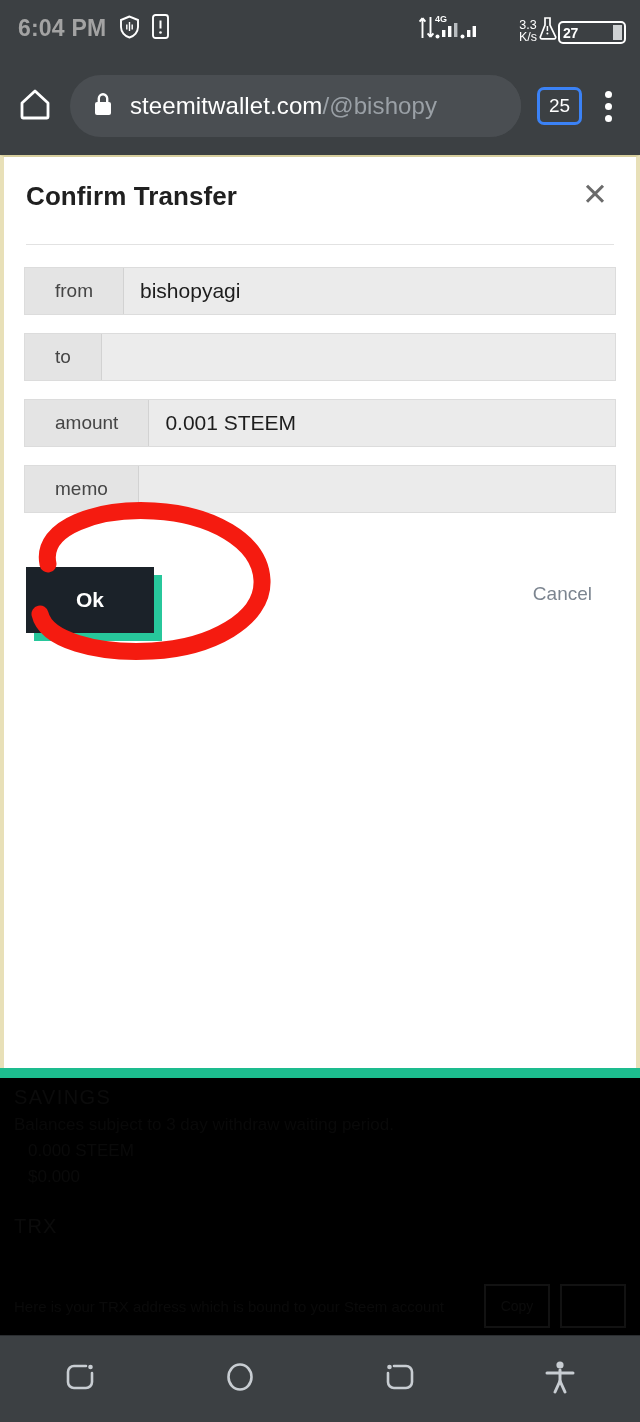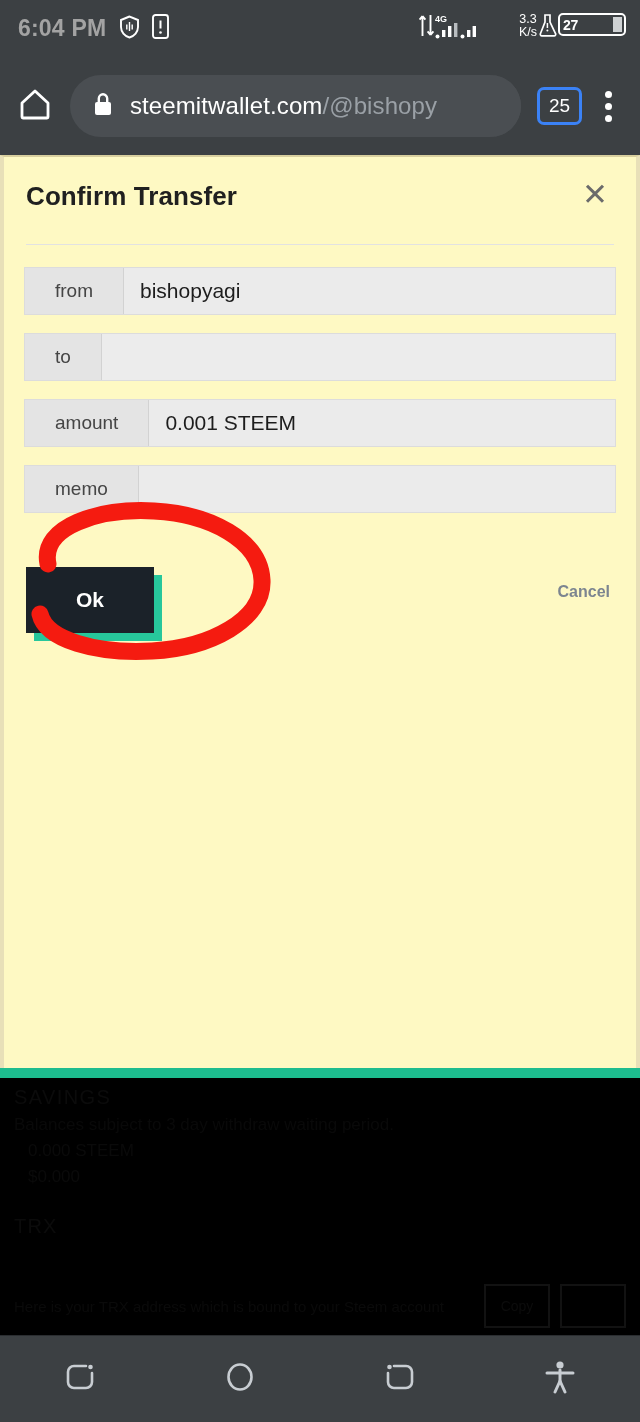--- a/index.html
+++ b/index.html
@@ -13,21 +13,21 @@
 
   
   .statusbar{
     position:absolute; left:0; top:0; width:640px; height:57px;
     background:#3c4043; display:flex; align-items:center;
     padding:0 14px 0 18px;
   }
   .sb-clock{ color:#a3a3a3; font-size:23px; font-weight:600; letter-spacing:.2px; }
   .sb-left-icons{ display:flex; align-items:center; gap:12px; margin-left:13px; }
   .sb-spacer{ flex:1 1 auto; }
-  .sb-right{ display:flex; align-items:flex-start; }
+  .sb-right{ display:flex; align-items:flex-end; }
   .sb-kbs{ color:#fff; font-size:12.5px; font-weight:400; line-height:1.02;
            text-align:center;margin-left:40px; }
   .batt{
     display:flex; align-items:center; justify-content:flex-start;
     width:68px; height:23px; border:2.2px solid #fff; border-radius:5px;
     position:relative; padding-left:3px;
   }
   .batt .lvl{ color:#fff; font-size:14px; font-weight:700; letter-spacing:-.3px; }
   .batt .fill{ position:absolute; right:2px; top:2px; bottom:2px; width:9px; background:#cfd2d4; }
 
@@ -71,21 +71,21 @@
   .bg-val{ font-size:17px; padding:6px 14px 0 28px; color:#0a0a0a; }
   .bg-h2{ font-size:20px; letter-spacing:1.2px; padding:28px 14px 0; color:#0b0b0b; }
   .bg-row{ display:flex; align-items:center; gap:10px; padding:46px 14px 0; }
   .bg-addr{ font-size:15px; color:#0a0a0a; flex:1 1 auto; }
   .bg-btn{ width:66px; height:44px; border:2px solid #121212; color:#0c0c0c;
            font-size:14px; display:flex; align-items:center; justify-content:center; }
 
   
   .modal{
     position:absolute; left:0; top:0; width:640px; height:913px;
-    background:#fef9c3;
+    background:#ffffff;
     border-left:4px solid #e8e0b8; border-right:4px solid #e8e0b8;
     border-top:2px solid #d8cf9e;
   }
   .modal-head{ display:flex; align-items:flex-start; padding:24px 22px 0 22px; }
   .modal-title{ font-size:26px; font-weight:700; color:#202020; letter-spacing:.1px; }
   .modal-x{
     margin-left:auto; color:#6b6b6b; font-size:31px; line-height:.8;
     font-weight:400; cursor:pointer; padding:2px 6px;
   }
   .modal-div{ height:1px; background:#e2e2e2; margin:32px 22px 0 22px; }
@@ -115,23 +115,23 @@
     position:absolute; left:8px; top:8px; width:128px; height:66px;
     background:#27c79b;
   }
   .ok-btn{
     position:relative; width:128px; height:66px; background:#1b2229;
     color:#fff; font-size:21px; font-weight:700;
     display:flex; align-items:center; justify-content:center;
     border:none; cursor:pointer; font-family:inherit;
   }
   .cancel-btn{
-    position:absolute; right:26px; top:52px;
-    background:none; border:none; color:#7c8590; font-size:16px;
-    cursor:pointer; font-family:inherit;font-weight:bold;
+    position:absolute; right:44px; top:52px;
+    background:none; border:none; color:#7c8590; font-size:19px;
+    cursor:pointer; font-family:inherit;
   }
 
   
   .annot{ position:absolute; left:0; top:345px; width:300px; height:175px;
           pointer-events:none; }
 
   
   .navbar{
     position:absolute; left:0; bottom:0; width:640px; height:87px;
     background:#3c4043; display:flex; align-items:center;

